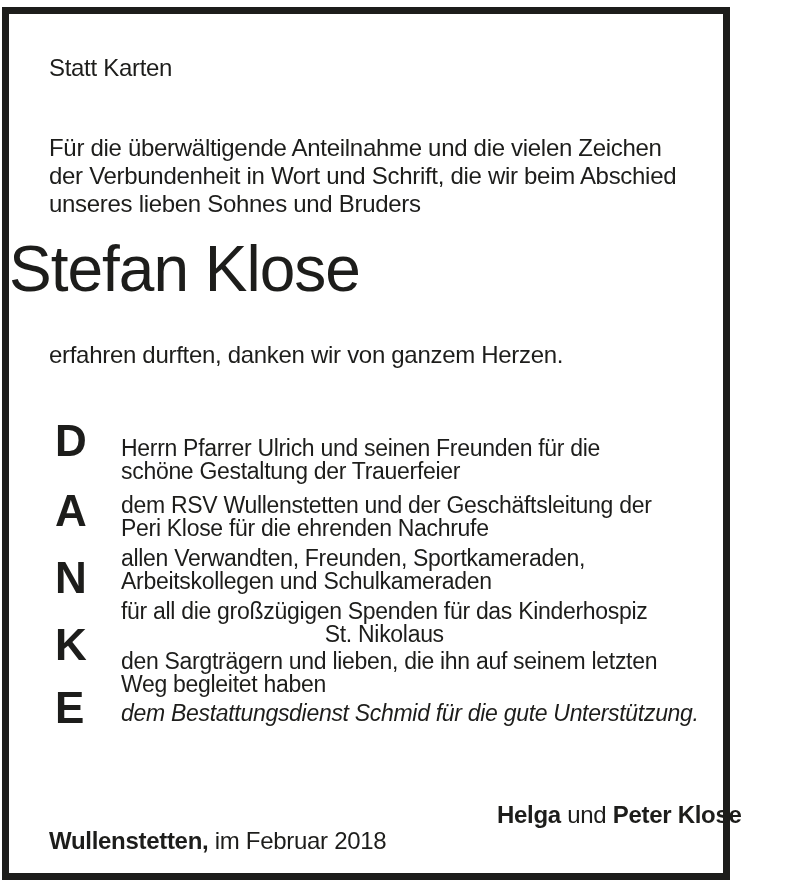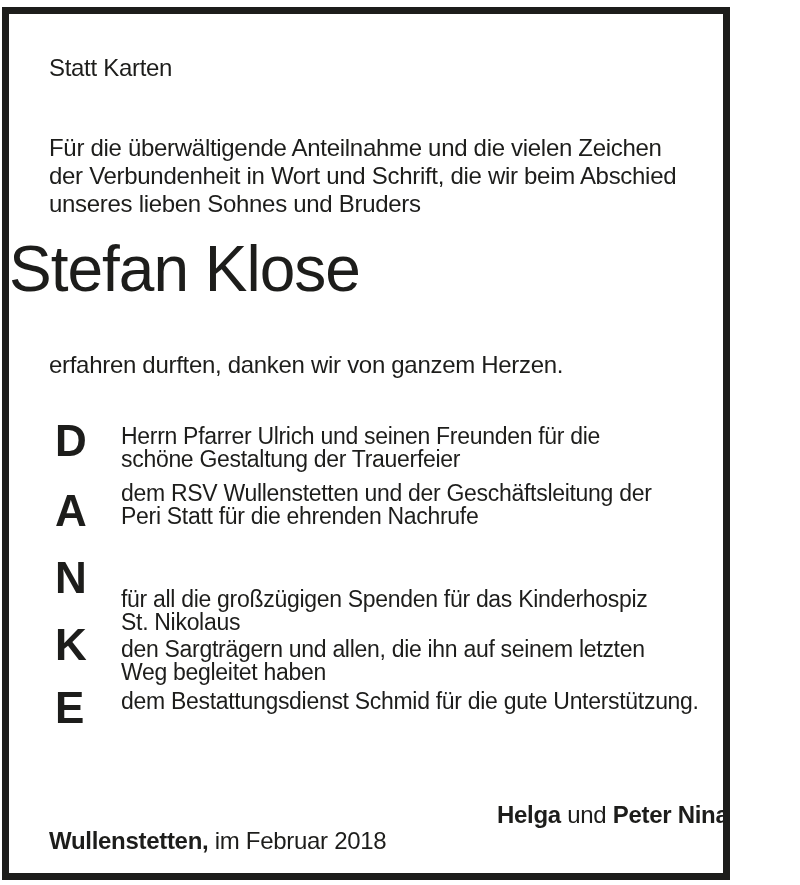--- a/index.html
+++ b/index.html
@@ -48,21 +48,20 @@
     top: 223px;
     font-size: 64px;
     line-height: 64px;
     letter-spacing: -1px;
   }
   .thanks {
     left: 40px;
     top: 327px;
     font-size: 24px;
     line-height: 28px;
-    margin-top: 10px;
   }
   .danke-letter {
     position: absolute;
     left: 46px;
     font-size: 44px;
     line-height: 44px;
     font-weight: bold;
     letter-spacing: 0;
   }
   .dl-0 { top: 405px; }
@@ -70,27 +69,28 @@
   .dl-2 { top: 542px; }
   .dl-3 { top: 609px; }
   .dl-4 { top: 672px; }
   .danke-item {
     position: absolute;
     left: 112px;
     font-size: 23px;
     line-height: 23px;
     white-space: nowrap;
     letter-spacing: -0.3px;
+    margin-top: 12px;
   }
   .di-0 { top: 411px; }
   .di-1 { top: 468px; }
   .di-2 { top: 521px; }
-  .di-3 { top: 574px; }
+  .di-3 { top: 574px; text-align: center; }
   .di-4 { top: 624px; }
-  .di-5 { top: 676px; }
+  .di-5 { top: 676px; font-style: italic; }
   .dateline {
     left: 40px;
     top: 813px;
     font-size: 24px;
     line-height: 28px;
   }
   .signature {
     left: 488px;
     top: 787px;
     font-size: 24px;
@@ -120,35 +120,39 @@
   <div class="danke-letter dl-2">N</div>
   <div class="danke-letter dl-3">K</div>
   <div class="danke-letter dl-4">E</div>
 
   <div class="danke-item di-0">
     <div>Herrn Pfarrer Ulrich und seinen Freunden für die</div>
     <div>schöne Gestaltung der Trauerfeier</div>
   </div>
   <div class="danke-item di-1">
     <div>dem RSV Wullenstetten und der Geschäftsleitung der</div>
-    <div>Peri Statt für die ehrenden Nachrufe</div>
+    <div>Peri Klose für die ehrenden Nachrufe</div>
+  </div>
+  <div class="danke-item di-2">
+    <div>allen Verwandten, Freunden, Sportkameraden,</div>
+    <div>Arbeitskollegen und Schulkameraden</div>
   </div>
   <div class="danke-item di-3">
     <div>für all die großzügigen Spenden für das Kinderhospiz</div>
     <div>St. Nikolaus</div>
   </div>
   <div class="danke-item di-4">
-    <div>den Sargträgern und allen, die ihn auf seinem letzten</div>
+    <div>den Sargträgern und lieben, die ihn auf seinem letzten</div>
     <div>Weg begleitet haben</div>
   </div>
   <div class="danke-item di-5">
     <div>dem Bestattungsdienst Schmid für die gute Unterstützung.</div>
   </div>
 
   <div class="txt dateline">
     <span class="b">Wullenstetten,</span><span> im Februar 2018</span>
   </div>
 
   <div class="txt signature">
-    <div><span class="b">Helga</span><span> und </span><span class="b">Peter Nina</span></div>
+    <div><span class="b">Helga</span><span> und </span><span class="b">Peter Klose</span></div>
   </div>
 
 </div>
 
 </body></html>

